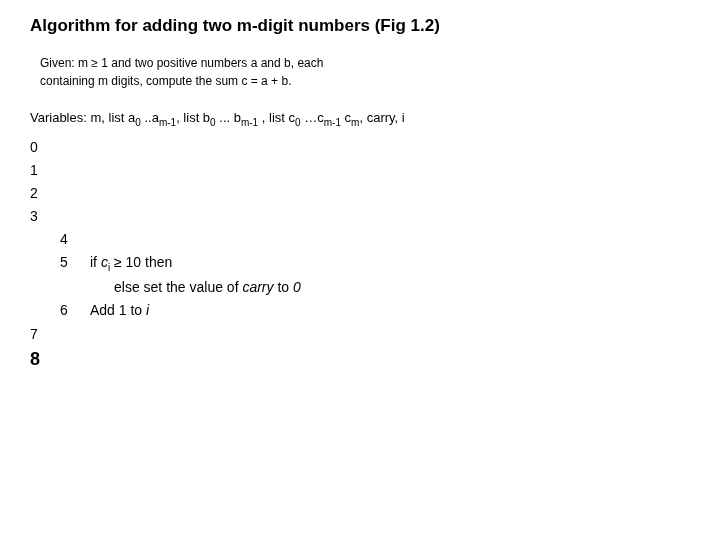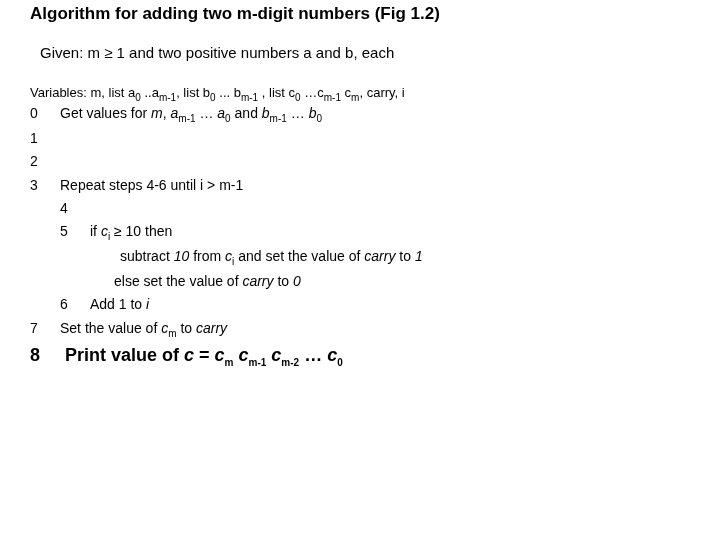--- a/index.html
+++ b/index.html
@@ -14,39 +14,40 @@
       background: #ffffff;
       font-family: Arial, sans-serif;
       font-size: 15px;
       color: #000000;
       overflow: hidden;
     }
 
     .page {
       width: 720px;
       height: 540px;
-      padding: 4px 30px;
+      padding: 16px 30px;
       position: relative;
     }
 
     .title {
       font-size: 17px;
       font-weight: bold;
       margin-bottom: 18px;
     }
 
     .given {
-      font-size: 15px;
+      font-size: 12px;
       margin-bottom: 20px;
       line-height: 1.5;
       margin-left: 10px;
     }
 
     .variables {
       font-size: 13px;
+      margin-bottom: 8px;
     }
 
     .algo-body {
       font-size: 14px;
       line-height: 1.65;
     }
 
     .step {
       display: flex;
       align-items: baseline;
@@ -85,88 +86,72 @@
   </style>
 </head>
 <body>
 
 <div class="page">
 
   <div class="title">Algorithm for adding two m-digit numbers (Fig 1.2)</div>
 
   <div class="given">
     <div>Given: m ≥ 1 and two positive numbers a and b, each</div>
+    <div>containing m digits, compute the sum c = a + b.</div>
   </div>
 
   <div class="variables">
     Variables: m, list a<sub>0</sub> ..a<sub>m-1</sub>, list b<sub>0</sub> ... b<sub>m-1</sub> , list c<sub>0</sub> …c<sub>m-1</sub> c<sub>m</sub>, carry, i
   </div>
 
   <div class="algo-body">
 
     <div class="step">
       <span class="step-num">0</span>
-      <span>
-        Get values for <span class="italic">m</span>, <span class="italic">a</span><sub>m-1</sub> … <span class="italic">a</span><sub>0</sub> and <span class="italic">b</span><sub>m-1</sub> … <span class="italic">b</span><sub>0</sub>
-      </span>
     </div>
 
     <div class="step">
       <span class="step-num">1</span>
     </div>
 
     <div class="step">
       <span class="step-num">2</span>
     </div>
 
     <div class="step">
       <span class="step-num">3</span>
-      <span>
-        Repeat steps 4-6 until i &gt; m-1
-      </span>
     </div>
 
     <div class="step step-indent1">
       <span class="step-num">4</span>
     </div>
 
     <div class="step step-indent1">
       <span class="step-num">5</span>
       <span>
         if <span class="italic">c</span><sub>i</sub> ≥ 10 then
       </span>
     </div>
 
-    <div class="step step-indent3">
-      <span>
-        subtract <span class="italic">10</span> from <span class="italic">c</span><sub>i</sub> and set the value of <span class="italic">carry</span> to <span class="italic">1</span>
-      </span>
-    </div>
 
     <div class="step step-indent2">
       <span>
         else set the value of <span class="italic">carry</span> to <span class="italic">0</span>
       </span>
     </div>
 
     <div class="step step-indent1">
       <span class="step-num">6</span>
       <span>
         Add 1 to <span class="italic">i</span>
       </span>
     </div>
 
     <div class="step">
       <span class="step-num">7</span>
-      <span>
-        Set the value of <span class="italic">c</span><sub>m</sub> to <span class="italic">carry</span>
-      </span>
     </div>
 
     <div class="step">
       <span class="step-num step-big">8</span>
-      <span class="step-big">
-        &nbsp;Print value of <span class="italic">c</span> = <span class="italic">c</span><sub>m</sub> <span class="italic">c</span><sub>m-1</sub> <span class="italic">c</span><sub>m-2</sub> … <span class="italic">c</span><sub>0</sub>
-      </span>
     </div>
 
   </div>
 </div>
 
 </body></html>

